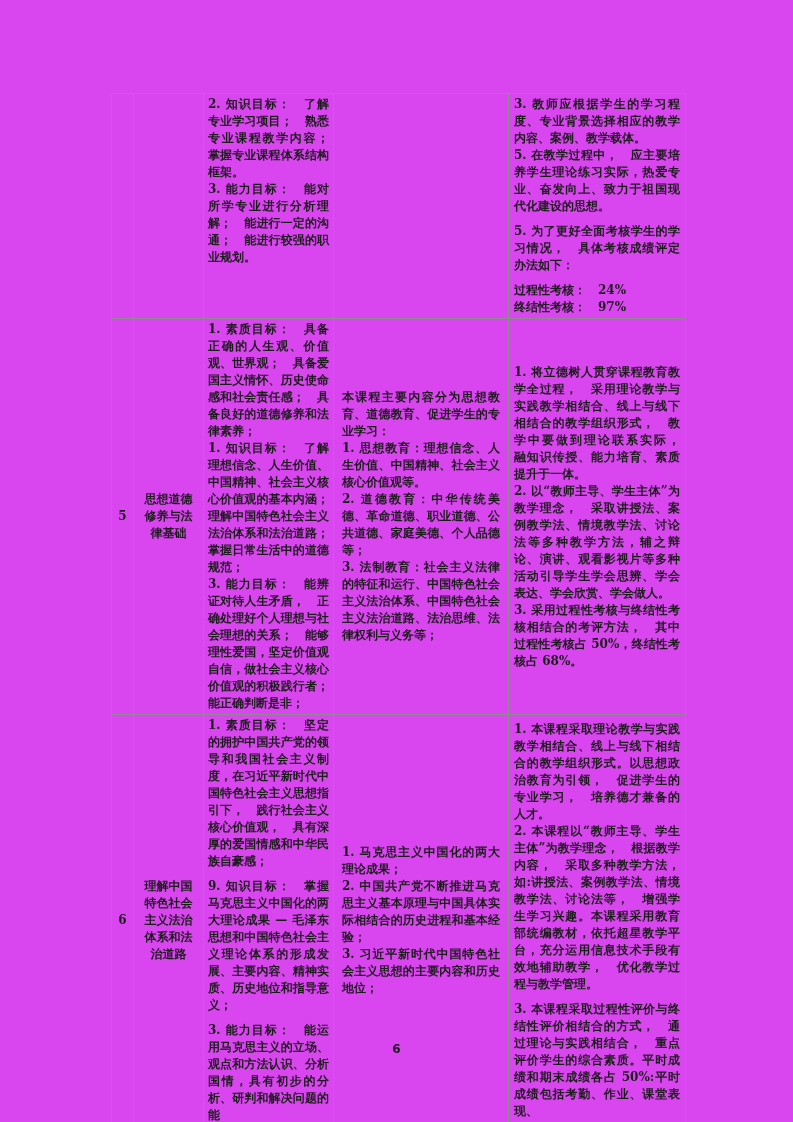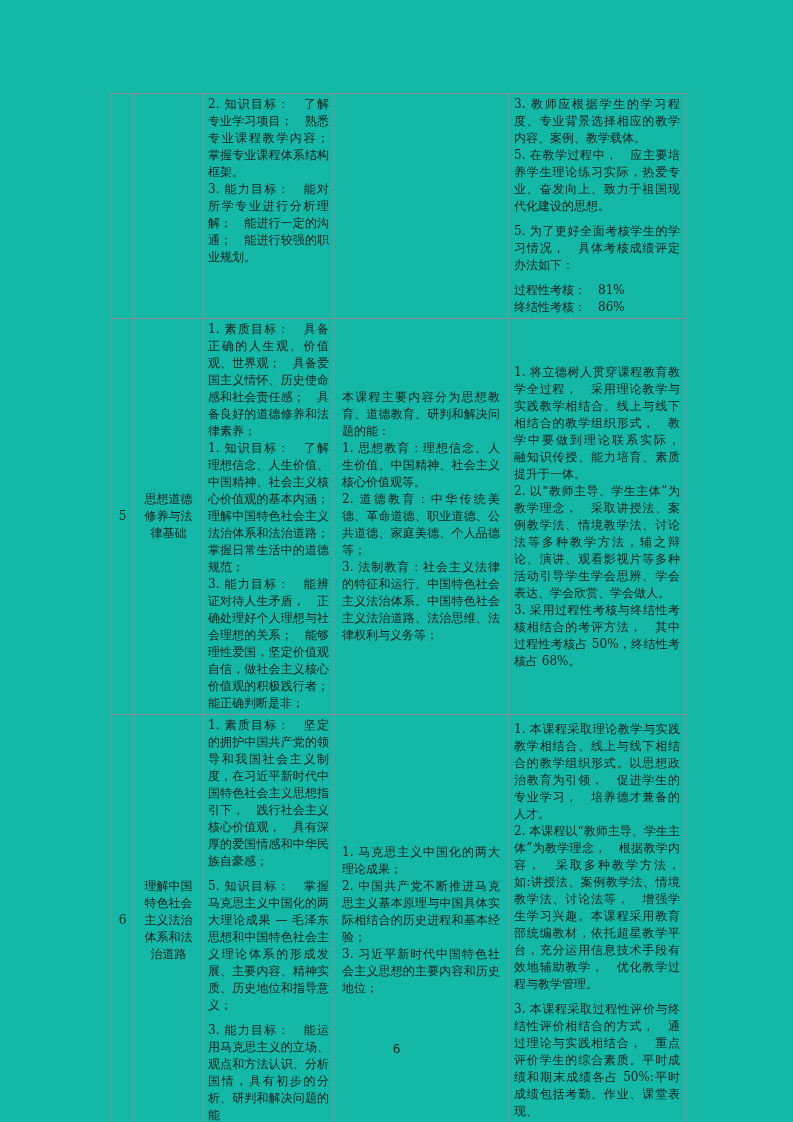--- a/index.html
+++ b/index.html
@@ -10,22 +10,23 @@
   body {
     width: 793px;
     height: 1122px;
     position: relative;
     font-family: "DejaVu Serif", "Liberation Serif", serif;
     color: #1c1c1c;
   }
   .page {
     position: absolute;
     inset: 0;
-    background: #14b8a6;
+    background: #d946ef;
     overflow: hidden;
+    font-weight: bold;
   }
   table.course-table {
     position: absolute;
     left: 111px;
     top: 93px;
     width: 574px;
     border-collapse: collapse;
     table-layout: fixed;
   }
   td {
@@ -92,59 +93,59 @@
             <p>2. 知识目标：　了解专业学习项目；　熟悉专业课程教学内容；　掌握专业课程体系结构框架。</p>
             <p>3. 能力目标：　能对所学专业进行分析理解；　能进行一定的沟通；　能进行较强的职业规划。</p>
           </td>
           <td class="content"></td>
           <td class="methods">
             <p>3. 教师应根据学生的学习程度、专业背景选择相应的教学内容、案例、教学载体。</p>
             <p>5. 在教学过程中，　应主要培养学生理论练习实际，热爱专业、奋发向上、致力于祖国现代化建设的思想。</p>
             <p></p>
             <p>5. 为了更好全面考核学生的学习情况，　具体考核成绩评定办法如下：</p>
             <p></p>
-            <p>过程性考核：　81%</p>
-            <p>终结性考核：　86%</p>
+            <p>过程性考核：　24%</p>
+            <p>终结性考核：　97%</p>
           </td>
         </tr>
         <tr>
           <td class="num">
             <p>5</p>
           </td>
           <td class="course">
             <p>思想道德修养与法律基础</p>
           </td>
           <td class="objectives">
             <p>1. 素质目标：　具备正确的人生观、价值观、世界观；　具备爱国主义情怀、历史使命感和社会责任感；　具备良好的道德修养和法律素养；</p>
             <p>1. 知识目标：　了解理想信念、人生价值、中国精神、社会主义核心价值观的基本内涵；　理解中国特色社会主义法治体系和法治道路；　掌握日常生活中的道德规范；</p>
             <p>3. 能力目标：　能辨证对待人生矛盾，　正确处理好个人理想与社会理想的关系；　能够理性爱国，坚定价值观自信，做社会主义核心价值观的积极践行者；　能正确判断是非；</p>
           </td>
           <td class="content">
-            <p>本课程主要内容分为思想教育、道德教育、研判和解决问题的能：</p>
+            <p>本课程主要内容分为思想教育、道德教育、促进学生的专业学习：</p>
             <p>1. 思想教育：理想信念、人生价值、中国精神、社会主义核心价值观等。</p>
             <p>2. 道德教育：中华传统美德、革命道德、职业道德、公共道德、家庭美德、个人品德等；</p>
             <p>3. 法制教育：社会主义法律的特征和运行、中国特色社会主义法治体系、中国特色社会主义法治道路、法治思维、法律权利与义务等；</p>
           </td>
           <td class="methods">
             <p>1. 将立德树人贯穿课程教育教学全过程，　采用理论教学与实践教学相结合、线上与线下相结合的教学组织形式，　教学中要做到理论联系实际，　融知识传授、能力培育、素质提升于一体。</p>
             <p>2. 以“教师主导、学生主体”为教学理念，　采取讲授法、案例教学法、情境教学法、讨论法等多种教学方法，辅之辩论、演讲、观看影视片等多种活动引导学生学会思辨、学会表达、学会欣赏、学会做人。</p>
             <p>3. 采用过程性考核与终结性考核相结合的考评方法，　其中过程性考核占 50%，终结性考核占 68%。</p>
           </td>
         </tr>
         <tr>
           <td class="num">
             <p>6</p>
           </td>
           <td class="course">
             <p>理解中国特色社会主义法治体系和法治道路</p>
           </td>
           <td class="objectives">
             <p>1. 素质目标：　坚定的拥护中国共产党的领导和我国社会主义制度，在习近平新时代中国特色社会主义思想指引下，　践行社会主义核心价值观，　具有深厚的爱国情感和中华民族自豪感；</p>
             <p></p>
-            <p>5. 知识目标：　掌握马克思主义中国化的两大理论成果 — 毛泽东思想和中国特色社会主义理论体系的形成发展、主要内容、精神实质、历史地位和指导意义；</p>
+            <p>9. 知识目标：　掌握马克思主义中国化的两大理论成果 — 毛泽东思想和中国特色社会主义理论体系的形成发展、主要内容、精神实质、历史地位和指导意义；</p>
             <p></p>
             <p>3. 能力目标：　能运用马克思主义的立场、观点和方法认识、分析国情，具有初步的分析、研判和解决问题的能</p>
           </td>
           <td class="content">
             <p>1. 马克思主义中国化的两大理论成果；</p>
             <p>2. 中国共产党不断推进马克思主义基本原理与中国具体实际相结合的历史进程和基本经验；</p>
             <p>3. 习近平新时代中国特色社会主义思想的主要内容和历史地位；</p>
           </td>
           <td class="methods">
             <p>1. 本课程采取理论教学与实践教学相结合、线上与线下相结合的教学组织形式。以思想政治教育为引领，　促进学生的专业学习，　培养德才兼备的人才。</p>

